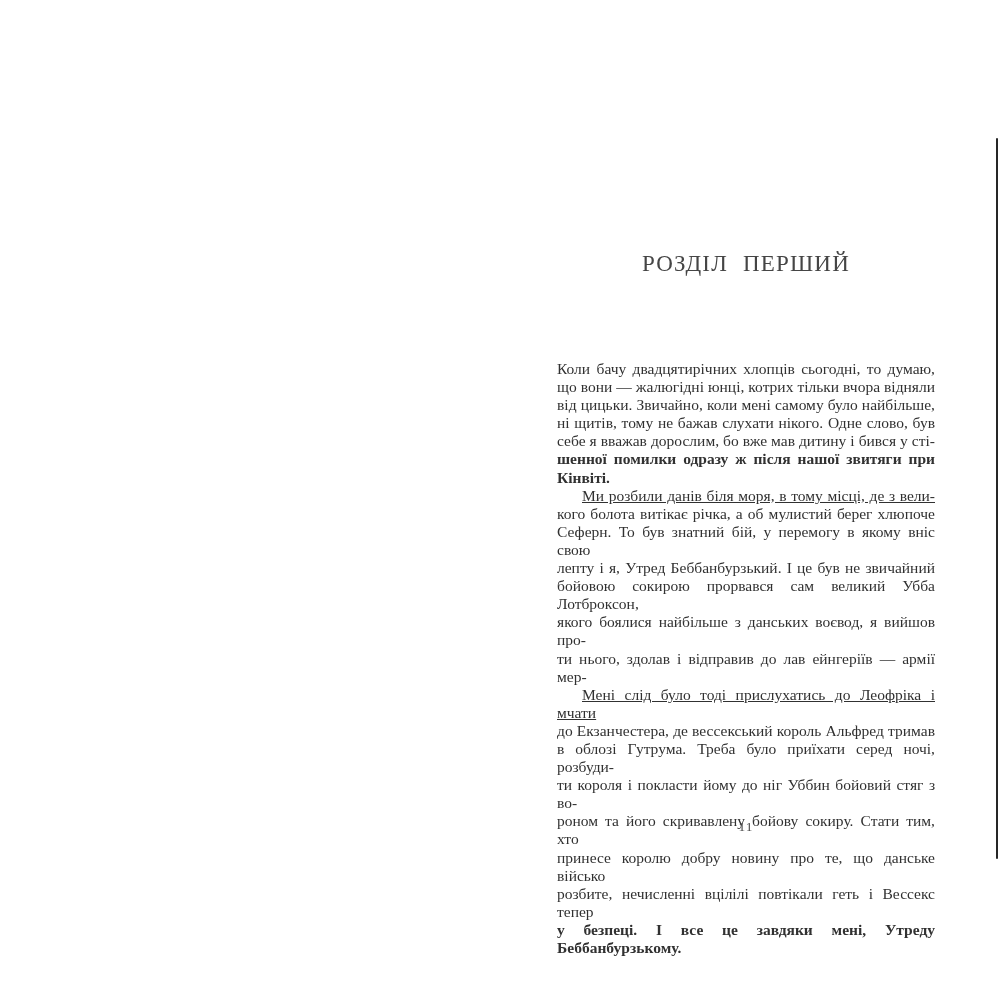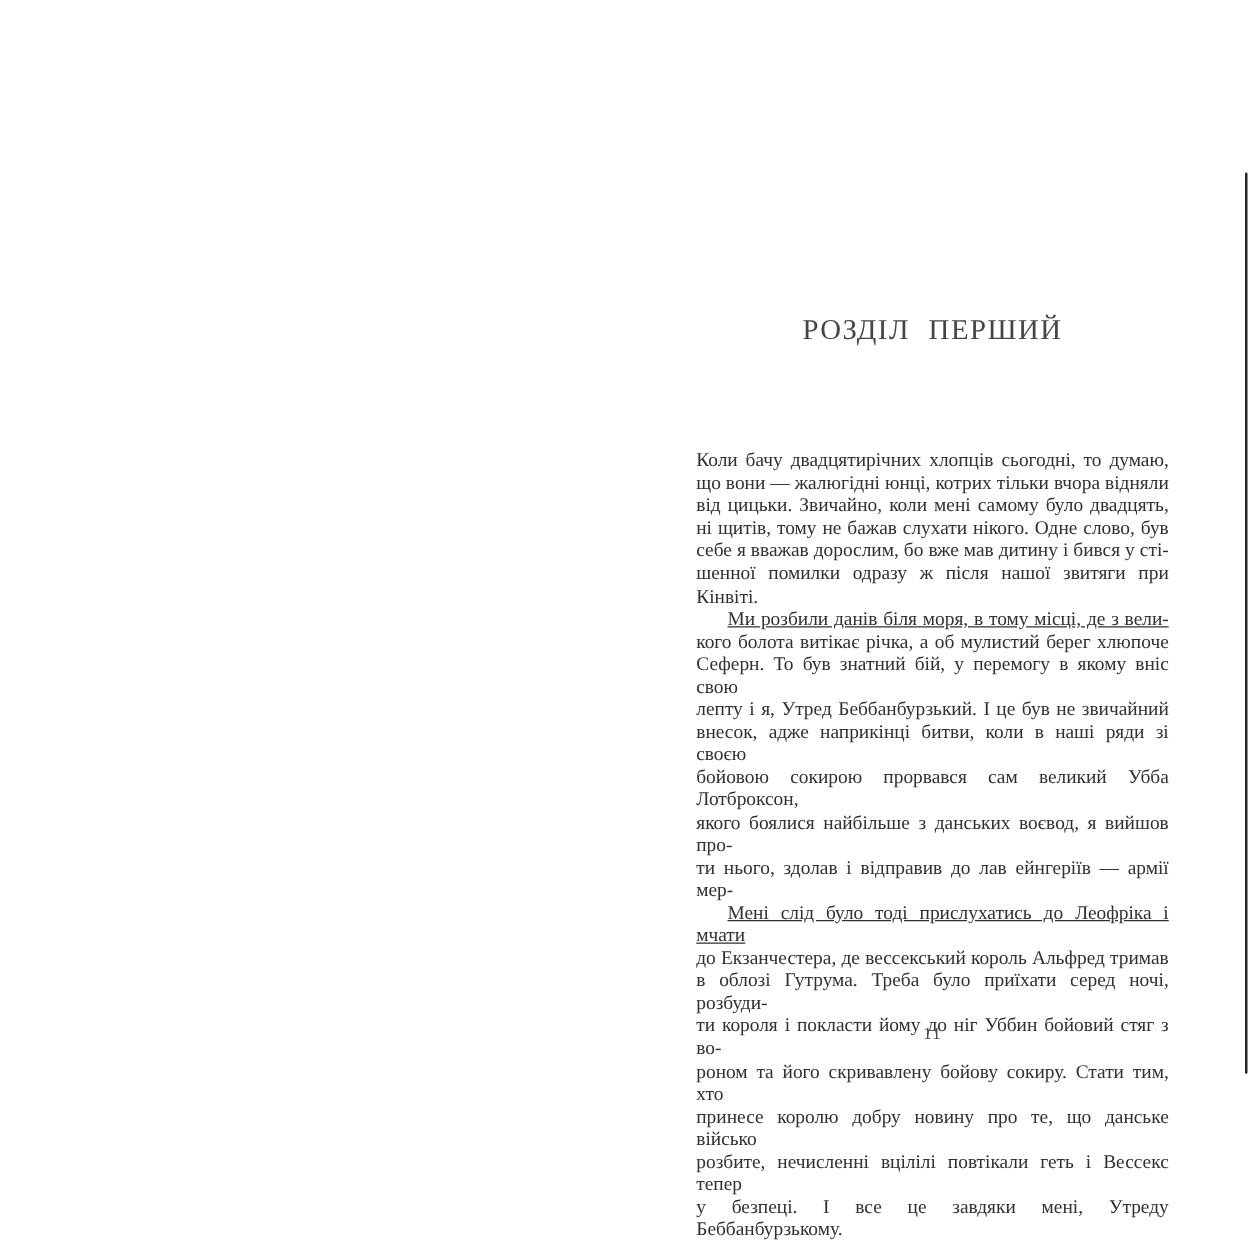--- a/index.html
+++ b/index.html
@@ -50,20 +50,21 @@
     line-height: 18.1px;
     color: #313131;
   }
   .line {
     text-align: justify;
     text-align-last: justify;
     white-space: normal;
   }
   .line.last {
     text-align-last: left;
+    font-weight: bold;
   }
   .line.indent {
     text-indent: 25px;
     text-decoration: underline;
   }
   .page-number {
     position: absolute;
     left: 557px;
     top: 819px;
     width: 378px;
@@ -76,29 +77,28 @@
 </head>
 <body>
 
 <div class="book-page">
 
   <div class="chapter-title">РОЗДІЛ ПЕРШИЙ</div>
 
   <div class="body-text">
       <div class="line">Коли бачу двадцятирічних хлопців сьогодні, то думаю,</div>
       <div class="line">що вони — жалюгідні юнці, котрих тільки вчора відняли</div>
-      <div class="line">від цицьки. Звичайно, коли мені самому було двадцять,</div>
+      <div class="line">від цицьки. Звичайно, коли мені самому було найбільше,</div>
       <div class="line">ні щитів, тому не бажав слухати нікого. Одне слово, був</div>
       <div class="line">себе я вважав дорослим, бо вже мав дитину і бився у сті-</div>
       <div class="line last">шенної помилки одразу ж після нашої звитяги при Кінвіті.</div>
       <div class="line indent">Ми розбили данів біля моря, в тому місці, де з вели-</div>
       <div class="line">кого болота витікає річка, а об мулистий берег хлюпоче</div>
       <div class="line">Сеферн. То був знатний бій, у перемогу в якому вніс свою</div>
       <div class="line">лепту і я, Утред Беббанбурзький. І це був не звичайний</div>
-      <div class="line">внесок, адже наприкінці битви, коли в наші ряди зі своєю</div>
       <div class="line">бойовою сокирою прорвався сам великий Убба Лотброксон,</div>
       <div class="line">якого боялися найбільше з данських воєвод, я вийшов про-</div>
       <div class="line">ти нього, здолав і відправив до лав ейнгеріїв — армії мер-</div>
       <div class="line indent">Мені слід було тоді прислухатись до Леофріка і мчати</div>
       <div class="line">до Екзанчестера, де вессекський король Альфред тримав</div>
       <div class="line">в облозі Гутрума. Треба було приїхати серед ночі, розбуди-</div>
       <div class="line">ти короля і покласти йому до ніг Уббин бойовий стяг з во-</div>
       <div class="line">роном та його скривавлену бойову сокиру. Стати тим, хто</div>
       <div class="line">принесе королю добру новину про те, що данське військо</div>
       <div class="line">розбите, нечисленні вцілілі повтікали геть і Вессекс тепер</div>

